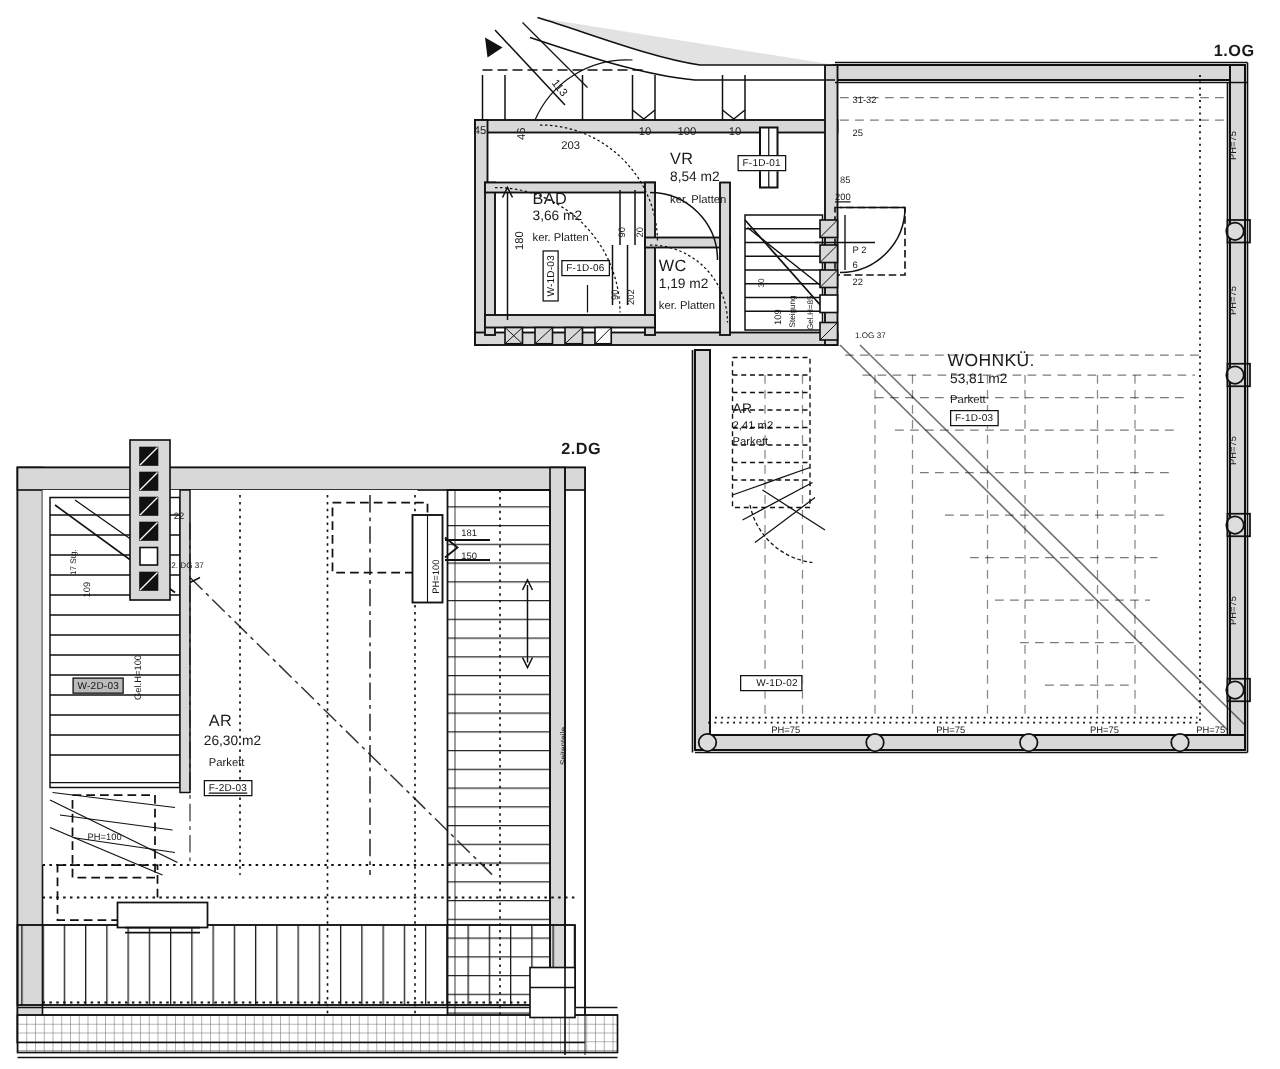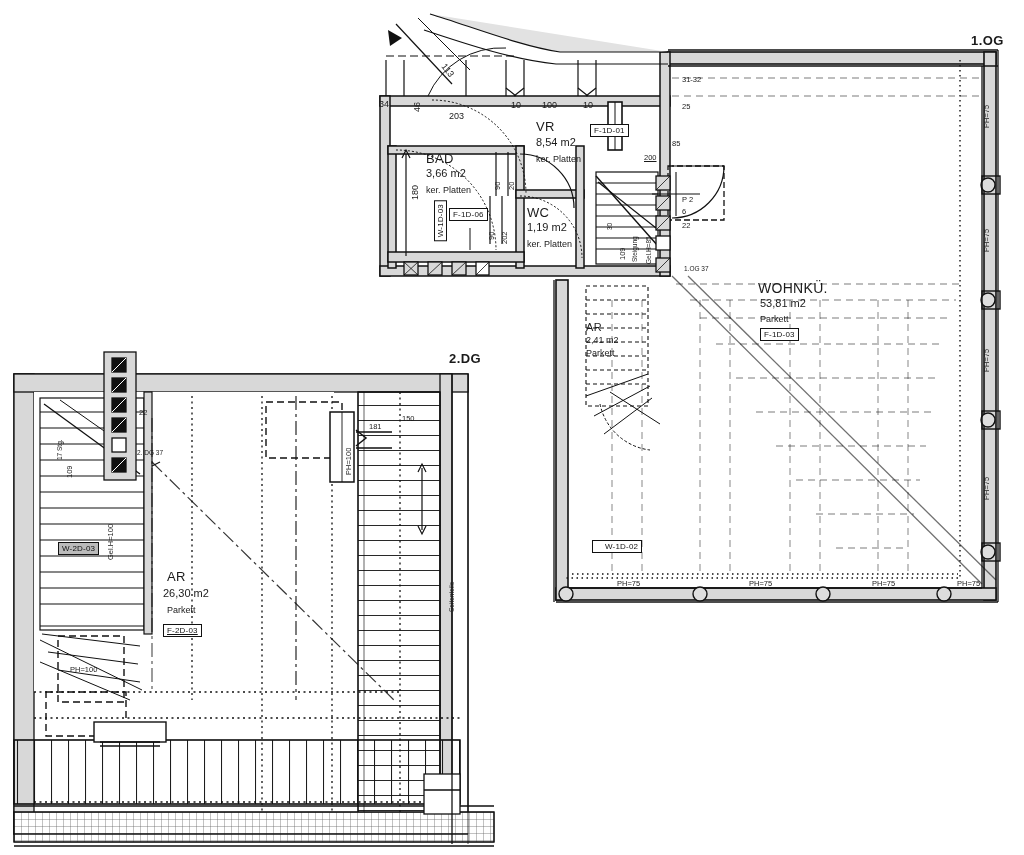--- a/index.html
+++ b/index.html
@@ -383,44 +383,44 @@
 
 <div class="boxtag" style="left:590px;top:124px;">F-1D-01</div>
 <div class="boxtag" style="left:449px;top:208px;">F-1D-06</div>
 <div class="boxtag" style="left:760px;top:328px;">F-1D-03</div>
 <div class="boxtag" style="left:163px;top:624px;text-decoration:underline;">F-2D-03</div>
 <div class="boxtag" style="left:592px;top:540px;padding-left:12px;">W-1D-02</div>
 <div class="boxtag v" style="left:434px;top:200px;">W-1D-03</div>
 <div class="boxtag" style="left:58px;top:542px;background:#bbb;">W-2D-03</div>
 
 
-<div class="lbl dim" style="left:379px;top:100px;">34</div>
+<div class="lbl dim" style="left:379px;top:100px;">45</div>
 <div class="lbl dim vert" style="left:413px;top:112px;">46</div>
 <div class="lbl dim" style="left:449px;top:101px;margin-top:11px;">203</div>
 <div class="lbl dim" style="left:440px;top:66px;transform:rotate(52deg);">113</div>
 <div class="lbl dim" style="left:511px;top:101px;">10</div>
 <div class="lbl dim" style="left:542px;top:101px;">100</div>
 <div class="lbl dim" style="left:583px;top:101px;">10</div>
 <div class="lbl dim vert" style="left:411px;top:200px;">180</div>
 <div class="lbl dim7 vert" style="left:494px;top:190px;">90</div>
 <div class="lbl dim7 vert" style="left:508px;top:190px;">20</div>
 <div class="lbl dim7 vert" style="left:488px;top:240px;">90</div>
 <div class="lbl dim7 vert" style="left:501px;top:244px;">202</div>
 <div class="lbl dim7" style="left:672px;top:140px;">85</div>
-<div class="lbl dim7" style="left:644px;top:154px;text-decoration:underline;">200</div>
+<div class="lbl dim7" style="left:668px;top:154px;text-decoration:underline;">200</div>
 <div class="lbl dim7" style="left:682px;top:196px;">P 2</div>
 <div class="lbl dim7" style="left:682px;top:208px;">6</div>
 <div class="lbl dim7" style="left:682px;top:222px;">22</div>
 <div class="lbl dim7" style="left:682px;top:76px;">31-32</div>
 <div class="lbl dim7" style="left:682px;top:103px;">25</div>
 <div class="lbl tiny" style="left:684px;top:266px;">1.OG 37</div>
 <div class="lbl tiny" style="left:137px;top:450px;">2. DG 37</div>
 <div class="lbl dim7" style="left:139px;top:409px;">22</div>
 <div class="lbl dim7" style="left:369px;top:423px;">181</div>
-<div class="lbl dim7" style="left:369px;top:415px;margin-left:33px;">150</div>
+<div class="lbl dim7" style="left:369px;top:441px;">150</div>
 
 <div class="lbl dim7 vert" style="left:619px;top:260px;">109</div>
 <div class="lbl tiny vert" style="left:632px;top:262px;">Steigung</div>
 <div class="lbl tiny vert" style="left:646px;top:264px;">Gel.H=85</div>
 <div class="lbl tiny vert" style="left:607px;top:230px;">30</div>
 
 <div class="lbl dim7 vert" style="left:66px;top:478px;">109</div>
 <div class="lbl tiny vert" style="left:57px;top:460px;">17 Stg.</div>
 <div class="lbl dim7 vert" style="left:107px;top:560px;">Gel.H=100</div>
 

